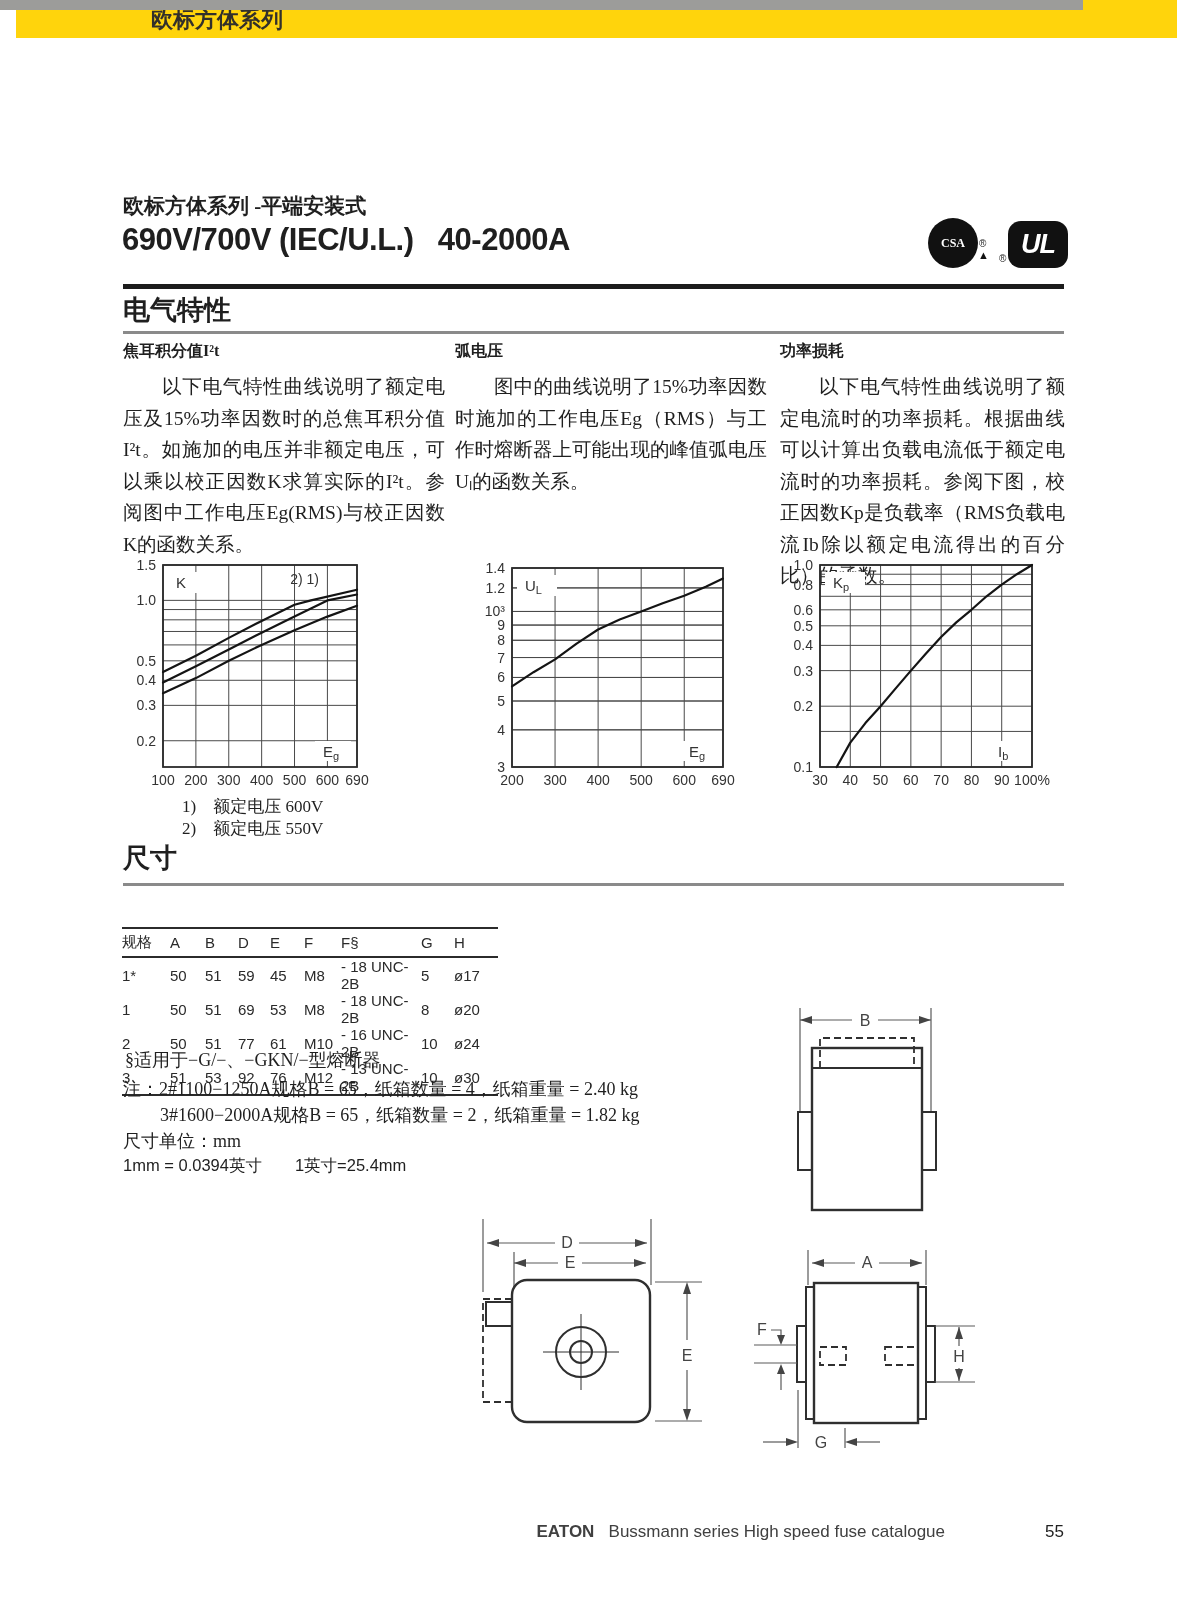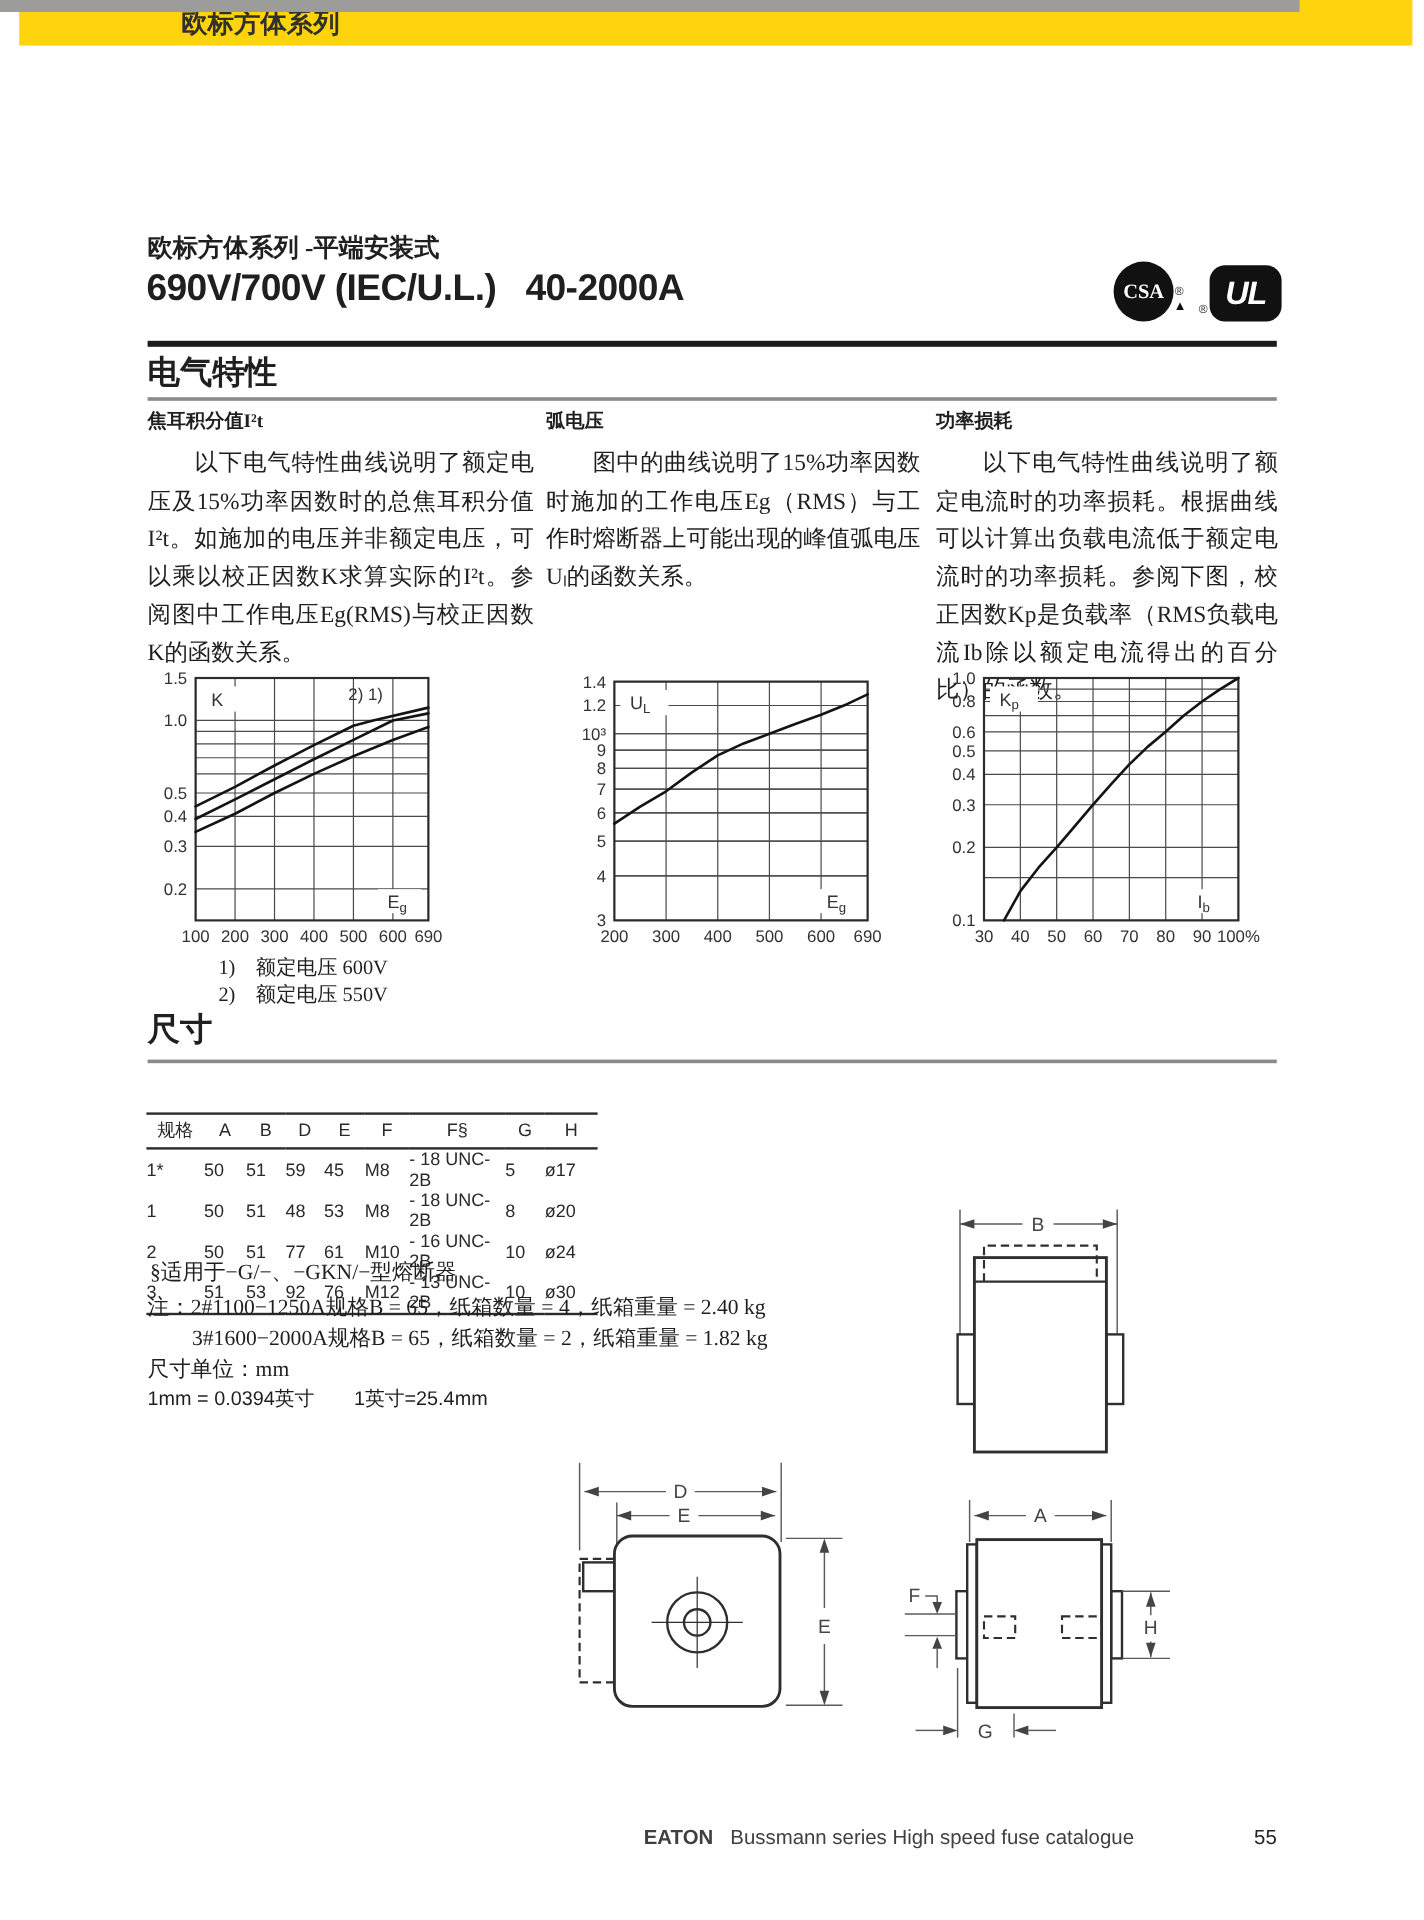--- a/index.html
+++ b/index.html
@@ -8,21 +8,21 @@
   .abs{position:absolute;}
   .banner{left:16px;top:57;width:1161px;height:38px;}
   .banner-label{display:block;margin-left:135px;line-height:39px;
         font-family:"Liberation Sans",sans-serif;font-weight:bold;font-size:22px;color:#32302b;}
   .graybar{left:0;top:124;width:1083px;height:10px;}
   .series-subtitle{left:123px;top:192px;font-weight:bold;font-size:21px;}
   .page-title{left:122px;top:222px;font-family:"Liberation Sans",sans-serif;font-weight:bold;
         font-size:31px;white-space:pre;letter-spacing:-0.5px;}
   .csa-badge{left:928px;top:218px;width:50px;height:50px;border-radius:50%;background:#111;
         display:flex;align-items:center;justify-content:center;}
-  .csa-badge span{color:#fff;font-family:"Liberation Serif",serif;font-weight:bold;font-size:17px;}
+  .csa-badge span{color:#fff;font-family:"Liberation Serif",serif;font-weight:bold;font-size:12px;}
   .csa-reg{left:979px;top:238px;font-size:10px;font-family:"Liberation Sans",sans-serif;}
   .csa-tri{left:978px;top:249px;font-size:11px;color:#111;}
   .ul-badge{left:1008px;top:221px;width:60px;height:47px;border-radius:13px;background:#111;
         display:flex;align-items:center;justify-content:center;}
   .ul-badge span{color:#fff;font-family:"Liberation Sans",sans-serif;font-weight:bold;
         font-style:italic;font-size:27px;letter-spacing:-1px;}
   .ul-reg{left:999px;top:253px;font-size:10px;font-family:"Liberation Sans",sans-serif;}
   .rule-black{left:123px;top:284px;width:941px;height:5px;}
   .sec-head{font-weight:bold;font-size:27px;}
   .sec1{left:123px;top:292px;}
@@ -38,21 +38,21 @@
   .tick{font:14px "Liberation Sans",sans-serif;fill:#333;}
   .inner{font:15px "Liberation Sans",sans-serif;fill:#333;}
   .curve{fill:none;stroke:#141414;stroke-width:2.2;stroke-linejoin:round;stroke-linecap:round;}
   .footnote{font-size:17px;}
   .fn0{left:182px;top:795px;} .fn1{left:182px;top:817px;}
   .sec2{left:123px;top:840px;}
   .dim-subtitle{left:123px;top:896px;font-size:20px;}
   #dim-table{position:absolute;left:122px;top:927px;width:376px;border-collapse:collapse;
         table-layout:fixed;font:15px "Liberation Sans",sans-serif;color:#2a2a2a;
         border-top:2px solid #2b2b2b;border-bottom:2px solid #2b2b2b;}
-  #dim-table th{font-weight:normal;text-align:center;height:27px;vertical-align:middle;padding:0;}
+  #dim-table th{font-weight:normal;text-align:left;height:27px;vertical-align:middle;padding:0;}
   #dim-table thead tr{border-bottom:2px solid #2b2b2b;}
   #dim-table td{height:18px;padding:0;vertical-align:middle;}
   .note{font-size:18px;}
   .n0{left:125px;top:1048px;} .n1{left:123px;top:1077px;} .n2{left:160px;top:1103px;}
   .n3{left:123px;top:1129px;}
   .n4{left:123px;top:1155px;font-family:"Liberation Sans",sans-serif;font-size:16.5px;}
   .diagram{position:absolute;}
   .dg-b{left:755px;top:995px;} .dg-de{left:445px;top:1195px;} .dg-a{left:735px;top:1240px;}
   .oline{fill:#fff;stroke:#2f2f2f;stroke-width:2.4;}
   .oline2{fill:#fff;stroke:#2f2f2f;stroke-width:2;}
@@ -276,21 +276,21 @@
           <td>45</td>
           <td>M8</td>
           <td>- 18 UNC-2B</td>
           <td>5</td>
           <td>ø17</td>
         </tr>
         <tr>
           <td>1</td>
           <td>50</td>
           <td>51</td>
-          <td>48</td>
+          <td>69</td>
           <td>53</td>
           <td>M8</td>
           <td>- 18 UNC-2B</td>
           <td>8</td>
           <td>ø20</td>
         </tr>
         <tr>
           <td>2</td>
           <td>50</td>
           <td>51</td>

